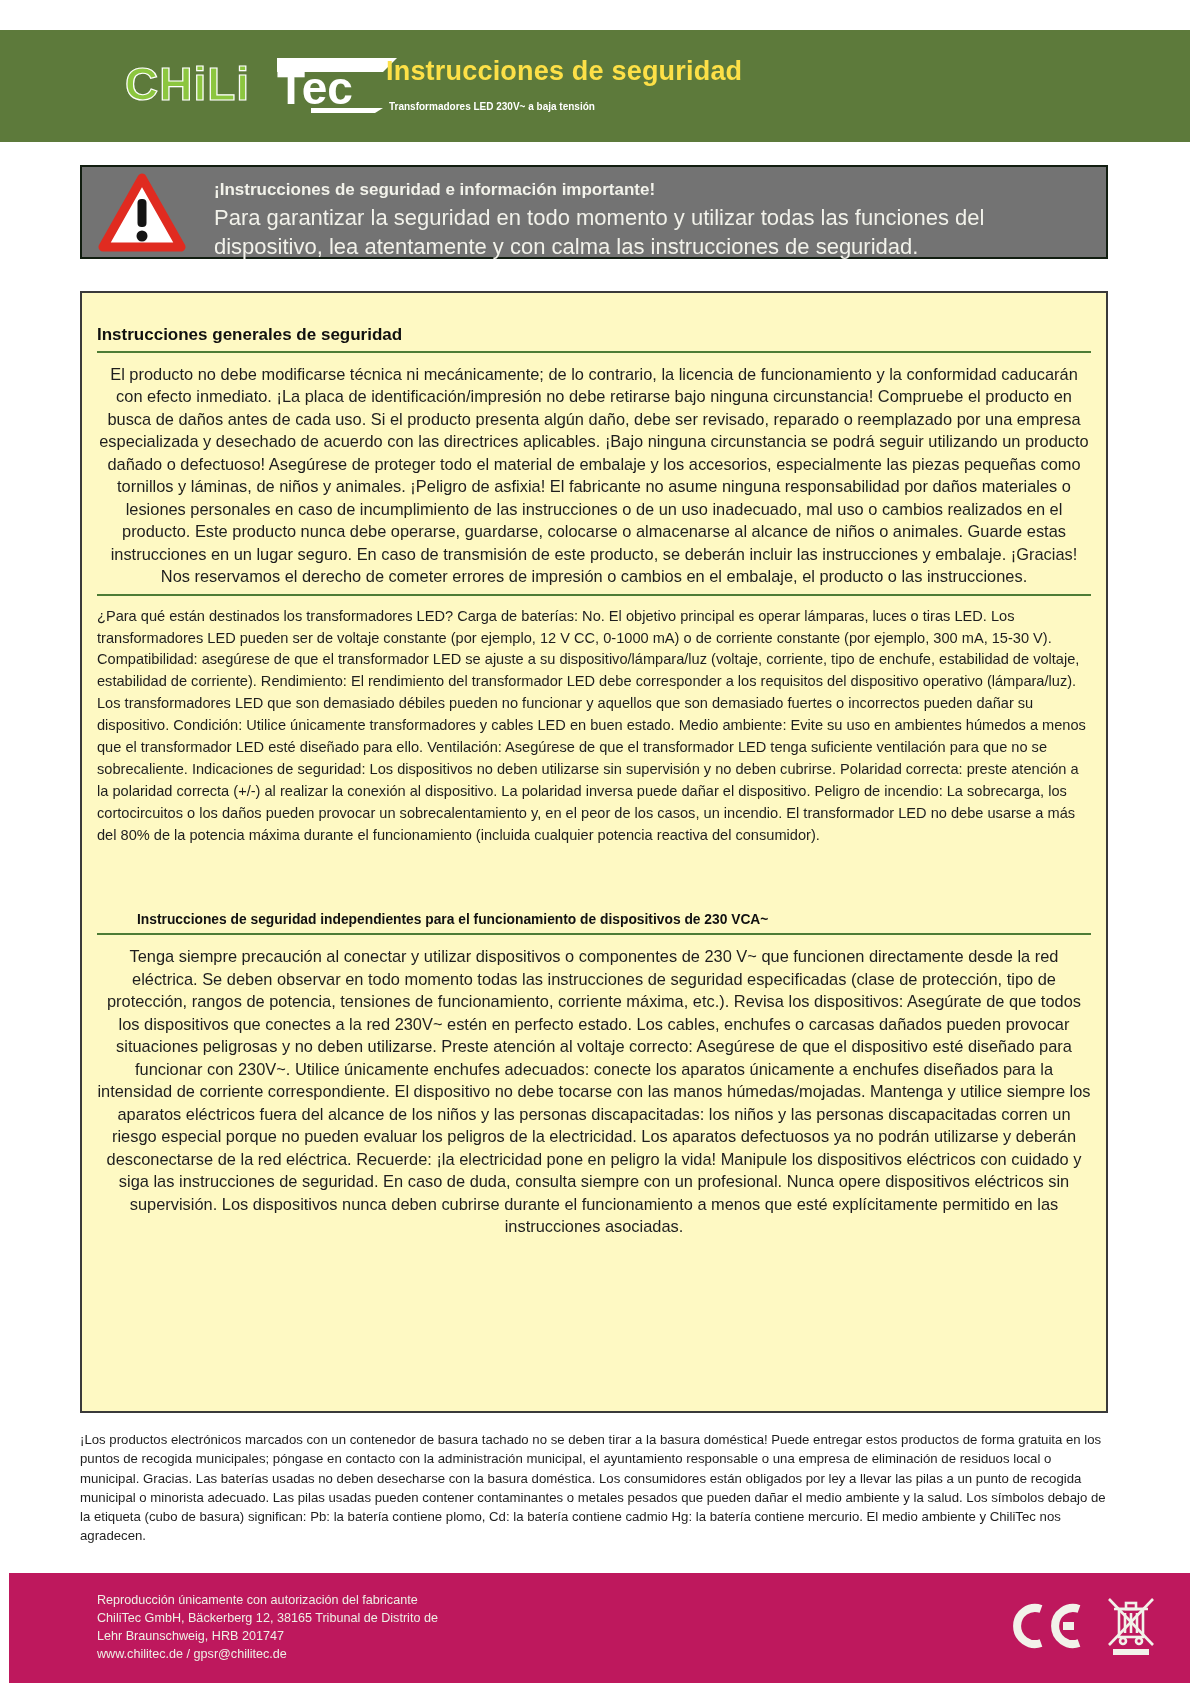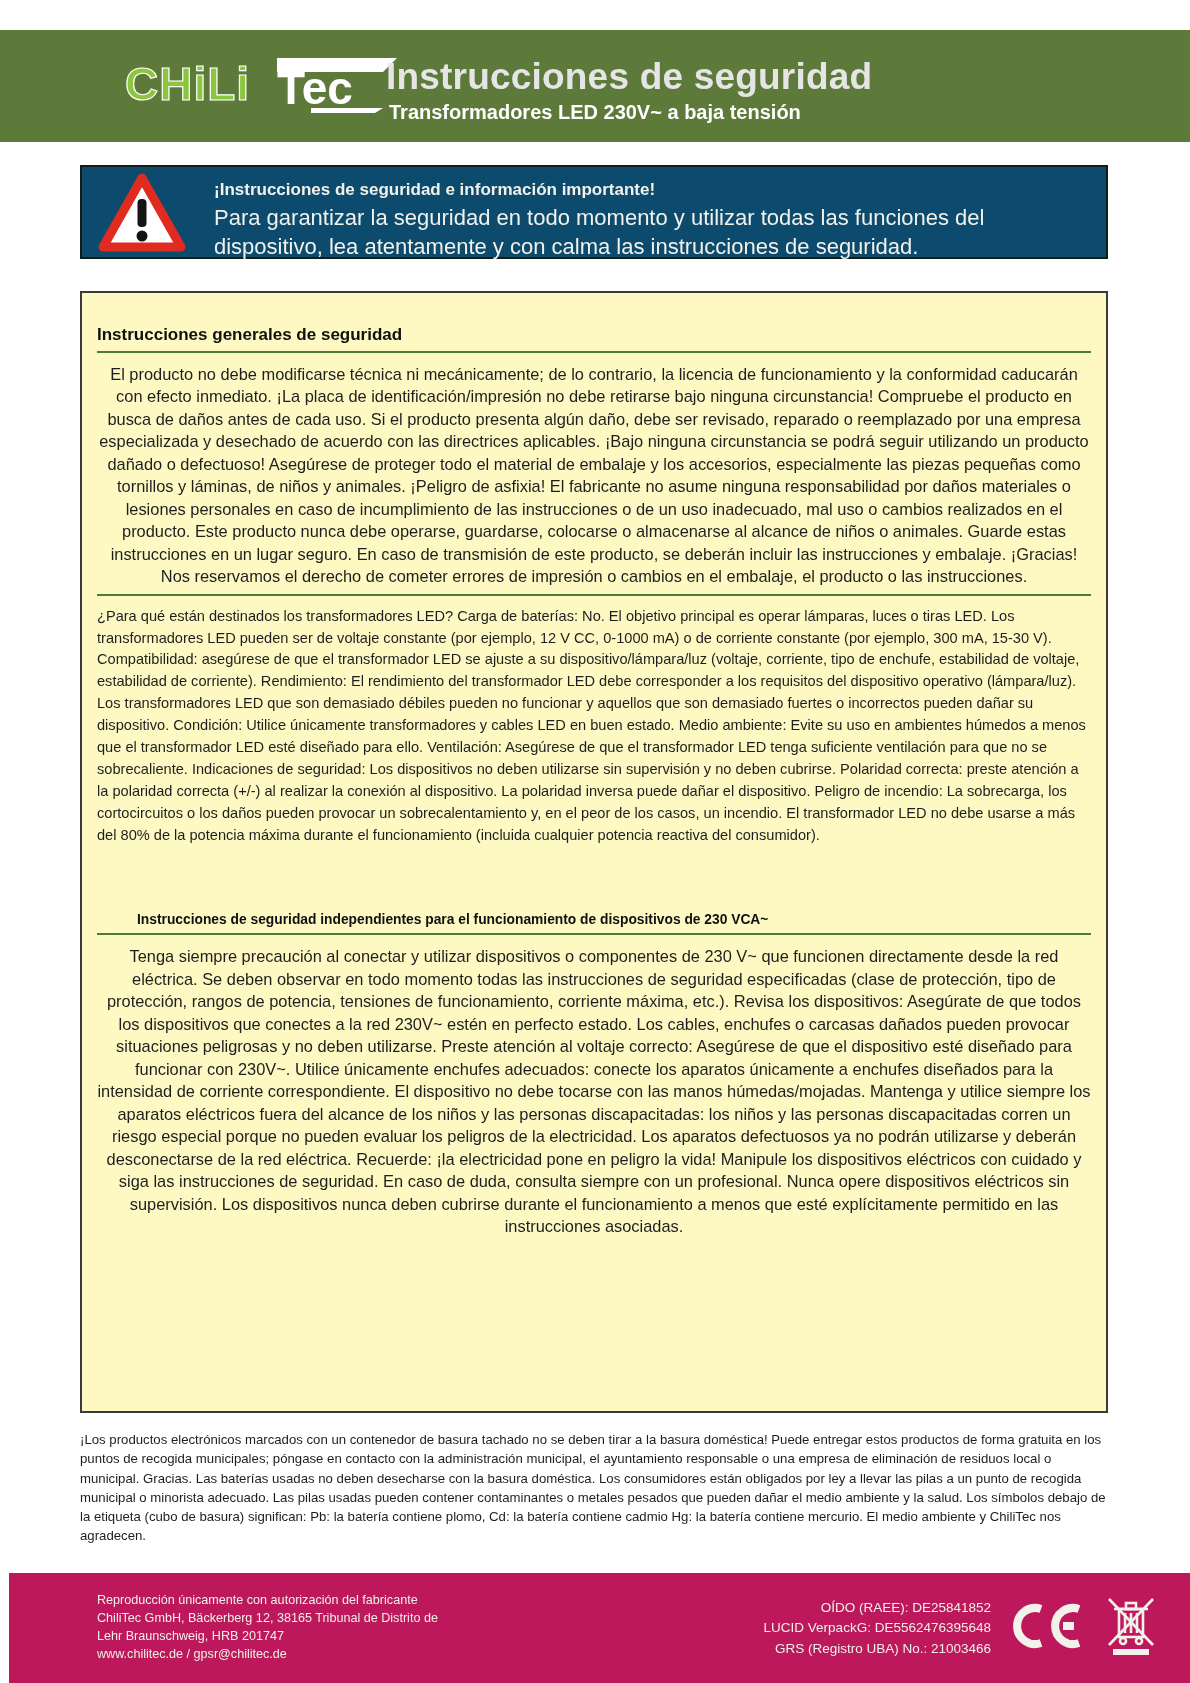--- a/index.html
+++ b/index.html
@@ -13,34 +13,34 @@
   }
 
   
   .header {
     position:absolute; left:0; top:30px; width:1190px; height:112px;
     background:#5d7a3b;
   }
   .logo { position:absolute; left:86px; top:22px;margin-left:39px; }
   .header-title {
     position:absolute; left:386px; top:26px;
-    font-size:37px; font-weight:700; color:#e5e5e5; letter-spacing:.2px;
+    font-size:27px; font-weight:700; color:#fde047; letter-spacing:.2px;
   }
   .header-subtitle {
     position:absolute; left:389px; top:71px;
-    font-size:20px; font-weight:700; color:#ffffff;
+    font-size:10px; font-weight:700; color:#ffffff;
   }
   .header-meta { position:absolute; right:62px; top:30px; text-align:right; }
   .header-status { color:#97c23e; font-weight:700; font-size:15px; margin-bottom:8px; }
   .header-page  { color:#ffffff; font-weight:700; font-size:15px; }
 
   
   .warning {
     position:absolute; left:80px; top:165px; width:1028px; height:94px;
-    background:#0c4a6e; border:2px solid #111d10;
+    background:#737373; border:2px solid #111d10;
   }
   .warning-icon { position:absolute; left:16px; top:6px; }
   .warning-content { margin-left:132px; padding-top:13px; color:#f2f2ea; }
   .warning-title { font-size:17px; font-weight:700; margin-bottom:3px; }
   .warning-body  { font-size:22px; line-height:1.32; width:880px; }
 
   
   .mainbox {
     position:absolute; left:80px; top:291px; width:1028px; height:1122px;
     border:2px solid #3a3a3a; background:#fef9c3; padding:0 15px;
@@ -115,25 +115,20 @@
 
 <p class="disposal">¡Los productos electrónicos marcados con un contenedor de basura tachado no se deben tirar a la basura doméstica! Puede entregar estos productos de forma gratuita en los puntos de recogida municipales; póngase en contacto con la administración municipal, el ayuntamiento responsable o una empresa de eliminación de residuos local o municipal. Gracias. Las baterías usadas no deben desecharse con la basura doméstica. Los consumidores están obligados por ley a llevar las pilas a un punto de recogida municipal o minorista adecuado. Las pilas usadas pueden contener contaminantes o metales pesados  que pueden dañar el medio ambiente y la salud. Los símbolos debajo de la etiqueta (cubo de basura) significan: Pb: la batería contiene plomo, Cd: la batería contiene cadmio Hg: la batería contiene mercurio. El medio ambiente y ChiliTec nos agradecen.</p>
 
 <div class="footer">
   <div class="footer-left">
     <div>Reproducción únicamente con autorización del fabricante</div>
     <div>ChiliTec GmbH, Bäckerberg 12, 38165 Tribunal de Distrito de</div>
     <div>Lehr Braunschweig, HRB 201747</div>
     <div>www.chilitec.de / gpsr@chilitec.de</div>
   </div>
-  <div class="footer-right">
-    <div>OÍDO (RAEE): DE25841852</div>
-    <div>LUCID VerpackG: DE5562476395648</div>
-    <div>GRS (Registro UBA) No.: 21003466</div>
-  </div>
   <div class="ce-mark">
     <svg width="72" height="46" viewBox="0 0 72 46">
       <path d="M30 6 A18 18 0 1 0 30 40" fill="none" stroke="#f2f2ea" stroke-width="8"></path>
       <path d="M68 6 A18 18 0 1 0 68 40" fill="none" stroke="#f2f2ea" stroke-width="8"></path>
       <path d="M52 23 h11" fill="none" stroke="#f2f2ea" stroke-width="8"></path>
     </svg>
   </div>
   <div class="weee-icon">
     <svg width="52" height="62" viewBox="0 0 52 62">
       <g stroke="#f2f2ea" stroke-width="2.6" fill="none">

